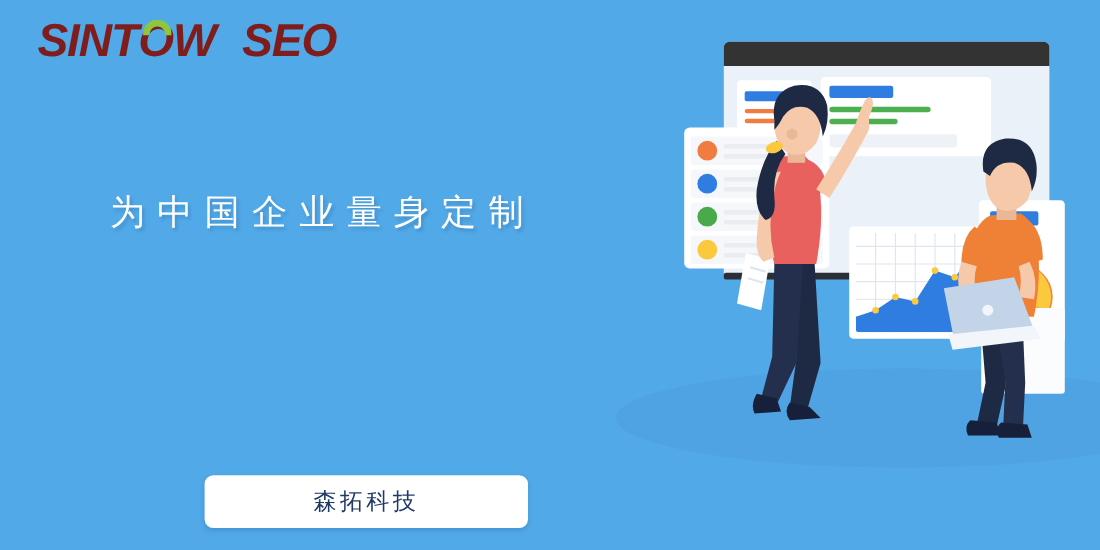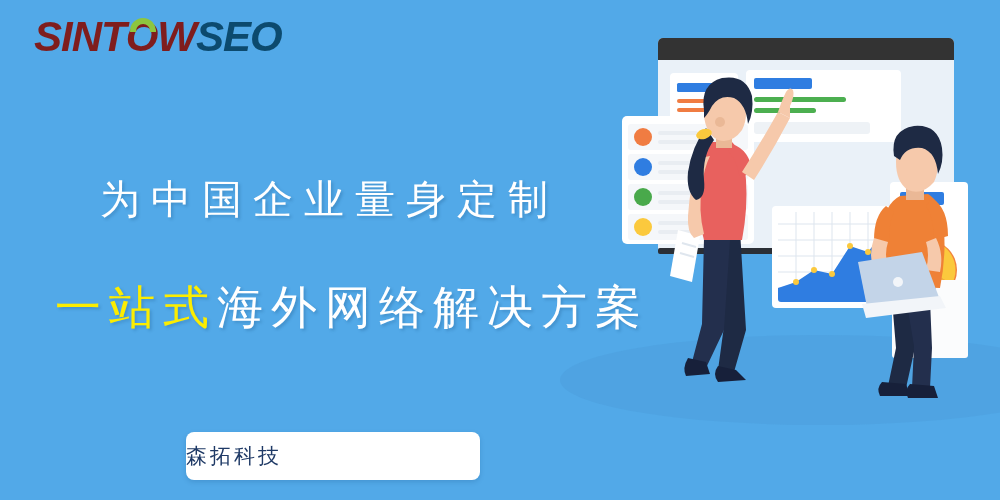--- a/index.html
+++ b/index.html
@@ -31,21 +31,21 @@
     left:34px; top:16px;
     font-size:42px;
     font-weight:bold;
     font-style:italic;
     letter-spacing:-1px;
     line-height:1;
     white-space:nowrap;
     user-select:none;
   }
   .logo .sintow { color:#7f1d1d; }
-  .logo .seo    { color:#0c4a6e; }
+  .logo .seo    { color:#7f1d1d;margin-left:24px; }
   .logo-o-wrap  { position:relative; display:inline-block; }
   .logo .arc {
     position:absolute;
     left:50%; top:2px;
     transform:translateX(-46%);
     width:26px; height:14px;
     overflow:hidden;
     pointer-events:none;
   }
   .logo .arc::before {
@@ -56,21 +56,21 @@
     border-radius:50%;
     border:6px solid #8dc63f;
     box-sizing:border-box;
   }
 
   
   .headline-1 {
     position:absolute;
     left:100px; top:172px;
     font-family:"DejaVu Sans","Liberation Sans",sans-serif;
-    font-size:40px;
+    font-size:32px;
     color:#ffffff;
     letter-spacing:11px;
     white-space:nowrap;
     text-shadow:2px 2px 3px rgba(20,70,120,.25);
   }
   .headline-2 {
     position:absolute;
     left:55px; top:277px;
     font-family:"DejaVu Sans","Liberation Sans",sans-serif;
     font-size:46px;
@@ -83,21 +83,21 @@
 
   
   .cta {
     position:absolute;
     left:186px; top:432px;
     width:294px; height:48px;
     background:#ffffff;
     border-radius:8px;
     display:flex;
     align-items:center;
-    justify-content:flex-start;
+    justify-content:center;
     box-shadow:0 2px 5px rgba(10,60,110,.18);
     cursor:pointer;
   }
   .cta-label {
     font-family:"DejaVu Sans","Liberation Sans",sans-serif;
     font-size:21px;
     color:#1f3a66;
     letter-spacing:3px;
   }
 
@@ -115,23 +115,20 @@
 <div id="banner">
 
   <div class="floor-shadow"></div>
 
   <div class="logo">
     <span class="sintow">SINT</span><span class="logo-o-wrap"><span class="sintow">O</span><span class="arc"></span></span><span class="sintow">W</span><span class="seo">SEO</span>
   </div>
 
   <div class="headline-1">为中国企业量身定制</div>
 
-  <div class="headline-2">
-    <span class="accent">一站式</span><span>海外网络解决方案</span>
-  </div>
 
   <div class="cta">
     <span class="cta-label">森拓科技</span>
   </div>
 
   <div class="illus">
     <svg viewBox="0 0 400 500" xmlns="http://www.w3.org/2000/svg">
       <defs>
         <clipPath id="clipArea">
           <rect x="178" y="212" width="112" height="90" rx="3"></rect>

